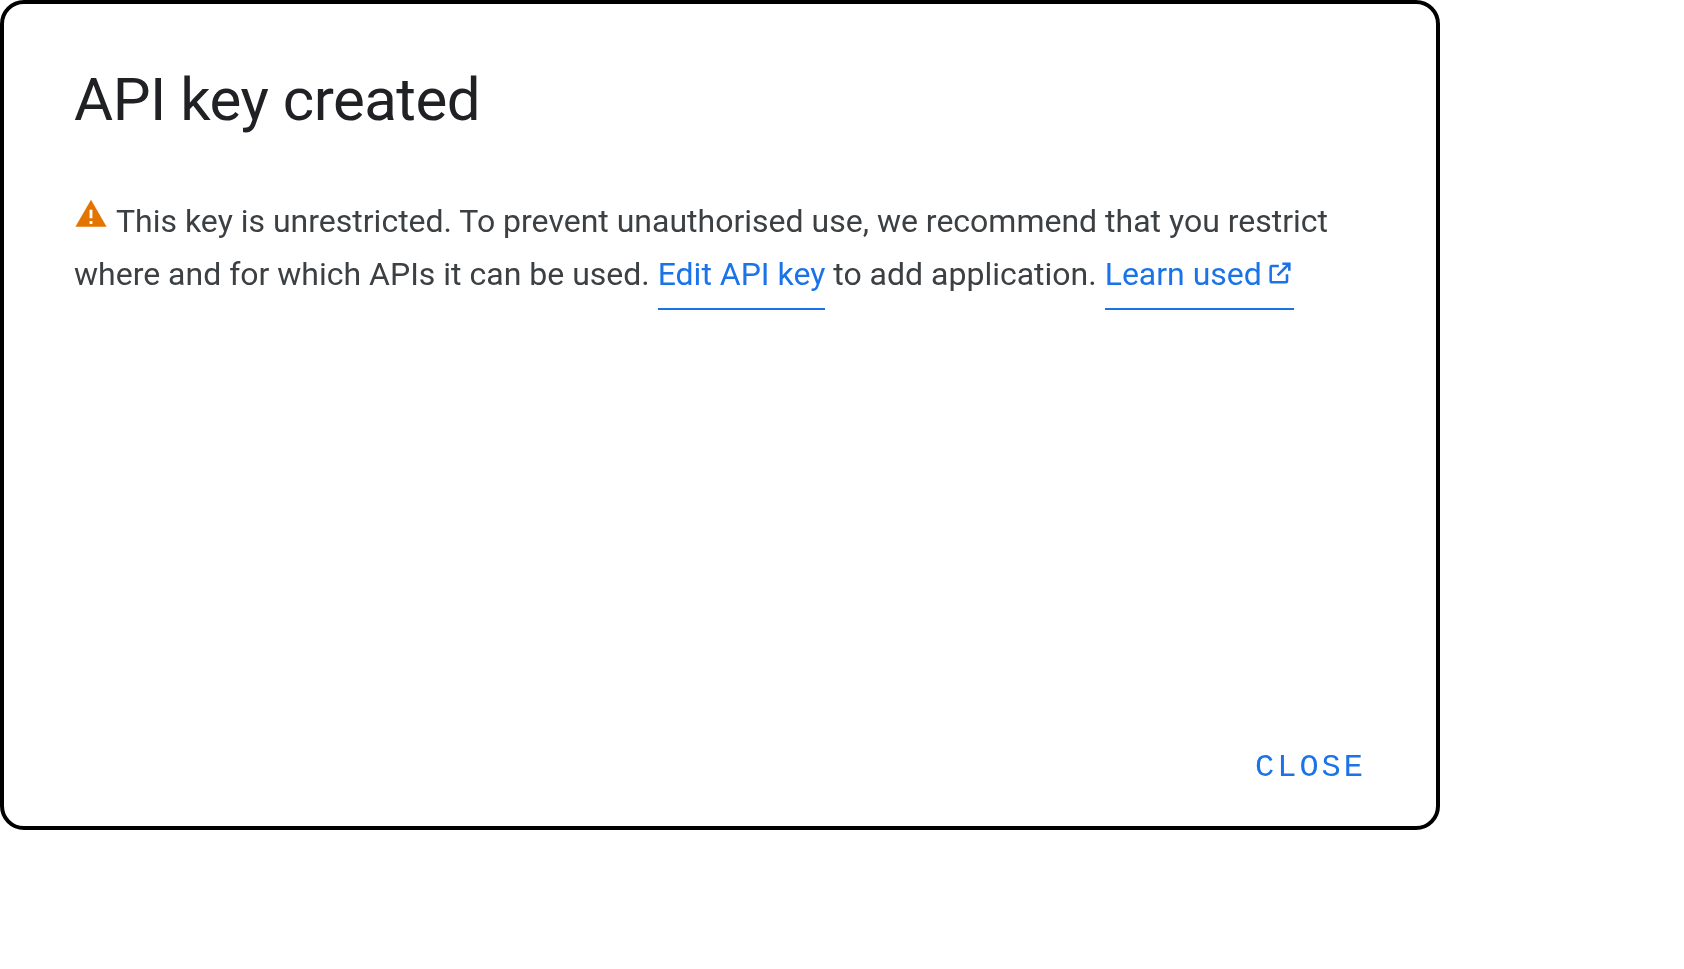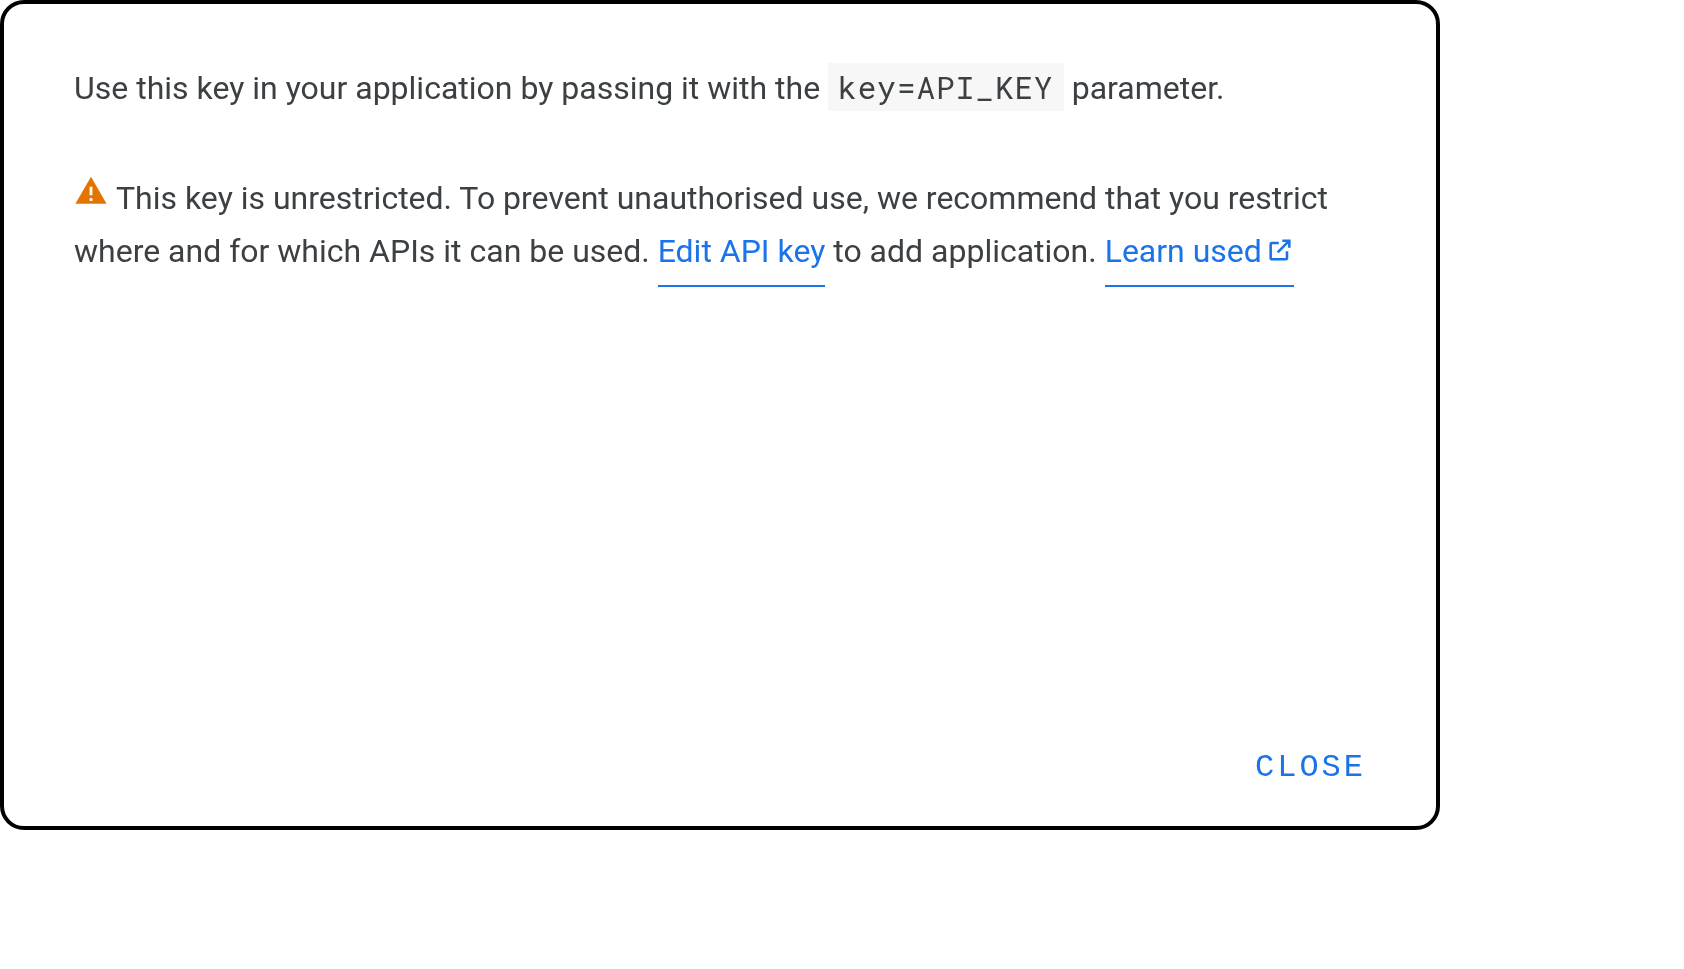--- a/index.html
+++ b/index.html
@@ -110,24 +110,22 @@
       font-weight: 500;
       letter-spacing: 3px;
       cursor: pointer;
       font-family: Liberation Mono, monospace;
     }
   </style>
 </head>
 <body>
 
 <div class="dialog">
+  <h1 class="dialog-title">API key created</h1>
 
-  <p class="description">
-    <span>Use this key in your application by passing it with the </span><span class="code-param">key=API_KEY</span><span> parameter.</span>
-  </p>
 
 
   <p class="warning-block">
     <span class="warning-icon">
       <svg width="34" height="34" viewBox="0 0 24 24">
         <path d="M1 21h22L12 2 1 21z" fill="#e37400"></path>
         <rect x="11" y="9" width="2" height="6" fill="#fff"></rect>
         <rect x="11" y="17" width="2" height="2" fill="#fff"></rect>
       </svg>
     </span><span>This key is unrestricted. To prevent unauthorised use, we recommend that you restrict where and for which APIs it can be used. </span><a class="link">Edit API key</a><span> to add application. </span><a class="link"><span>Learn used</span><span class="external-icon"><svg width="28" height="28" viewBox="0 0 24 24" fill="none" stroke="#1a73e8" stroke-width="2.2">

